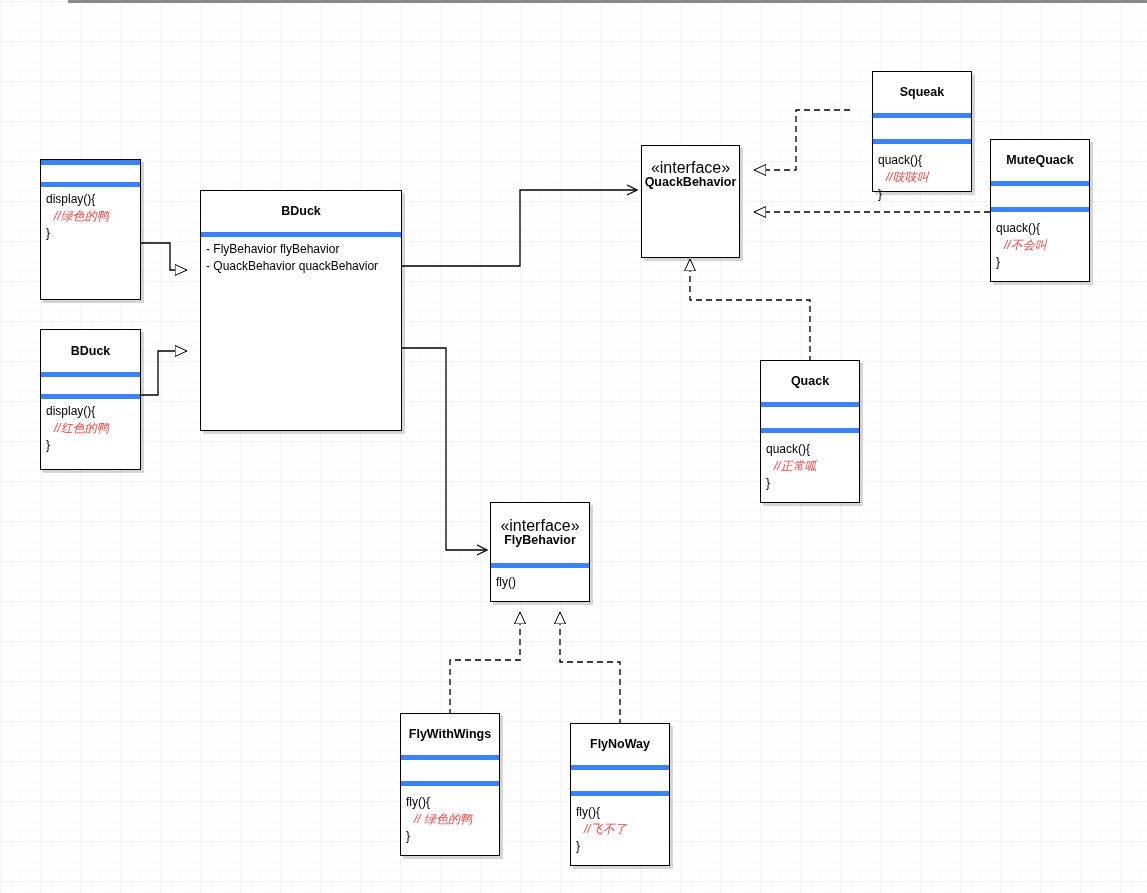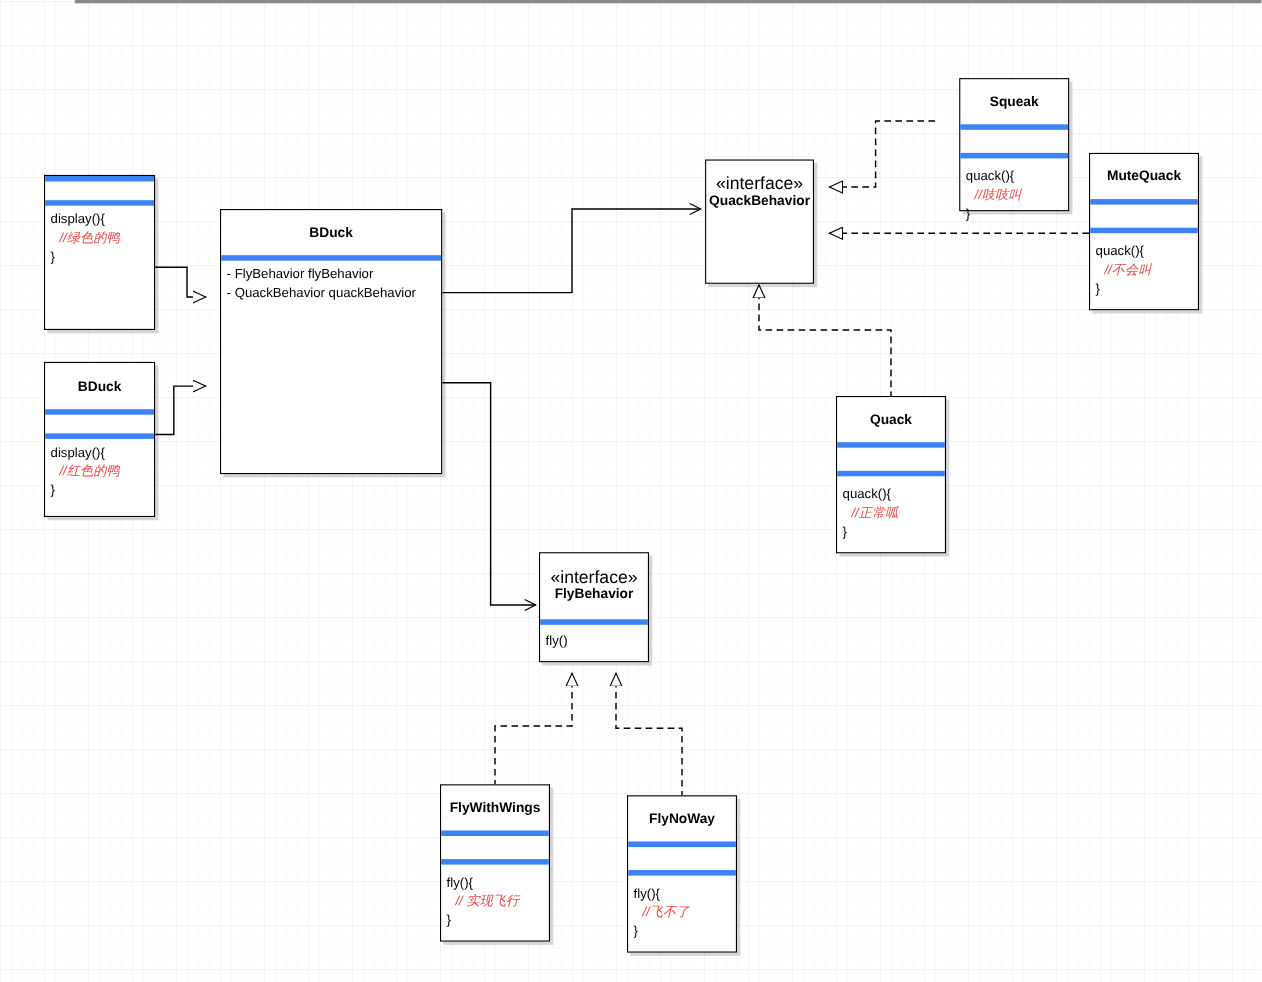--- a/index.html
+++ b/index.html
@@ -226,21 +226,21 @@
     </div>
   </div>
 
   <div class="uml-box" style="left:400px; top:713px; width:100px; height:143px;">
     <div class="uml-title" style="height:41px;">
       <span>FlyWithWings</span>
     </div>
     <div class="uml-sep uml-compartment empty-compartment" style="height:26px;"></div>
     <div class="uml-sep uml-compartment" style="height:74px; padding-top:8px;">
       <span class="ln">fly(){</span>
-      <span class="cmt">// 实现飞行</span>
+      <span class="cmt">// 绿色的鸭</span>
       <span class="ln">}</span>
     </div>
   </div>
 
   <div class="uml-box" style="left:570px; top:723px; width:100px; height:143px;">
     <div class="uml-title" style="height:41px;">
       <span>FlyNoWay</span>
     </div>
     <div class="uml-sep uml-compartment empty-compartment" style="height:26px;"></div>
     <div class="uml-sep uml-compartment" style="height:74px; padding-top:8px;">

